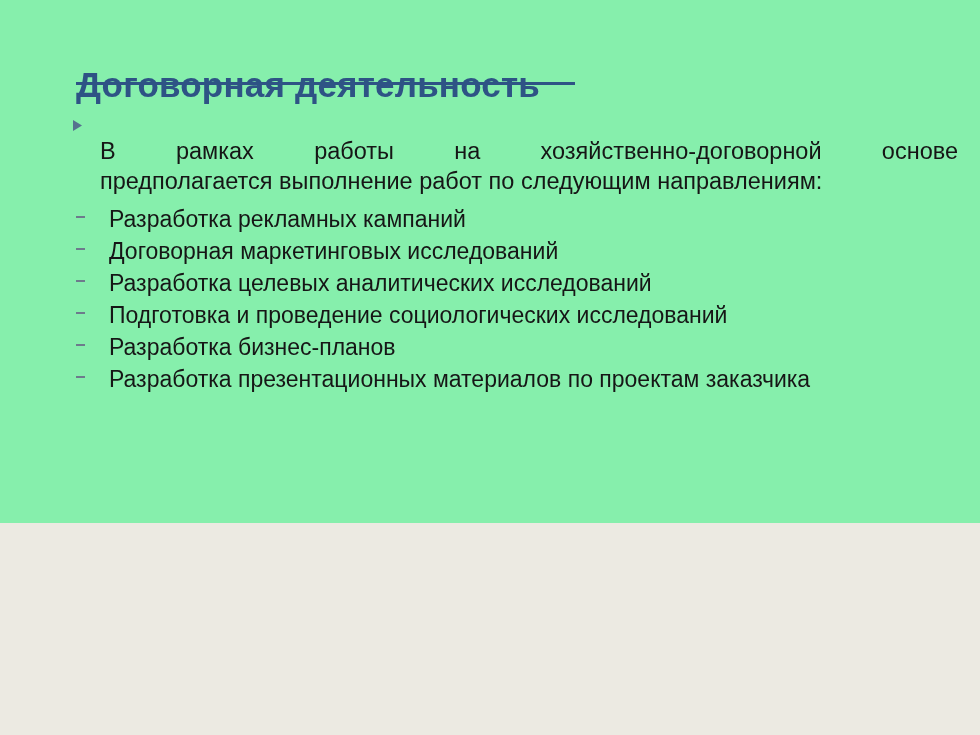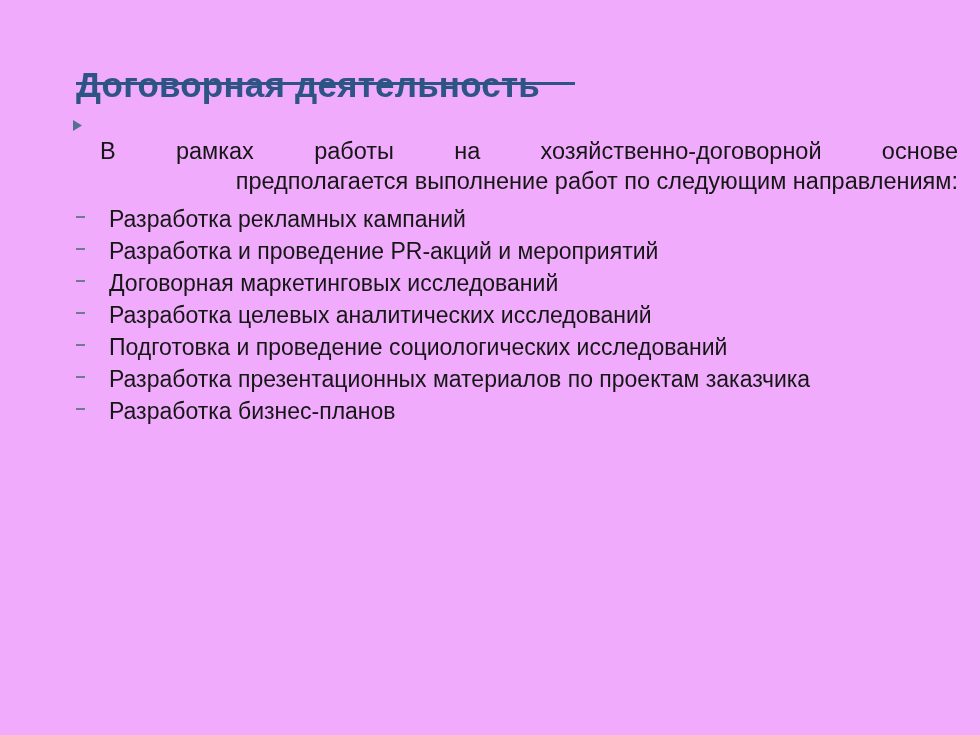--- a/index.html
+++ b/index.html
@@ -10,22 +10,22 @@
     width: 980px;
     height: 735px;
     background: #eceae2;
     font-family: "Liberation Sans", sans-serif;
     overflow: hidden;
   }
 
   .slide {
     position: relative;
     width: 980px;
-    height: 735px;
-    background: #f0abfc;
+    height: 523px;
+    background: #86efac;
     box-sizing: border-box;
   }
 
   
   .slide-title {
     position: absolute;
     left: 76px;
     top: 42px;
     font-size: 35px;
     font-weight: bold;
@@ -72,21 +72,21 @@
     hyphens: none;
   }
   .intro-text .ln1 {
     display: block;
     text-align: justify;
     text-align-last: justify;
     white-space: normal;
   }
   .intro-text .ln2 {
     display: block;
-    text-align: right;
+    text-align: left;
     white-space: nowrap;
   }
 
   
   .dash-list {
     position: absolute;
     left: 72px;
     top: 200px;
     width: 900px;
     margin: 4px;
@@ -144,47 +144,41 @@
     <li class="dash-item">
       <span class="dash-marker">
           <span class="dash"></span>
         </span>
       <span class="dash-label">Разработка рекламных кампаний</span>
     </li>
     <li class="dash-item">
       <span class="dash-marker">
           <span class="dash"></span>
         </span>
-      <span class="dash-label">Разработка и проведение PR-акций и мероприятий</span>
-    </li>
-    <li class="dash-item">
-      <span class="dash-marker">
-          <span class="dash"></span>
-        </span>
       <span class="dash-label">Договорная маркетинговых исследований</span>
     </li>
     <li class="dash-item">
       <span class="dash-marker">
           <span class="dash"></span>
         </span>
       <span class="dash-label">Разработка целевых аналитических исследований</span>
     </li>
     <li class="dash-item">
       <span class="dash-marker">
           <span class="dash"></span>
         </span>
       <span class="dash-label">Подготовка и проведение социологических исследований</span>
     </li>
     <li class="dash-item">
       <span class="dash-marker">
           <span class="dash"></span>
         </span>
-      <span class="dash-label">Разработка презентационных материалов по проектам заказчика</span>
+      <span class="dash-label">Разработка бизнес-планов</span>
     </li>
     <li class="dash-item">
       <span class="dash-marker">
           <span class="dash"></span>
         </span>
-      <span class="dash-label">Разработка бизнес-планов</span>
+      <span class="dash-label">Разработка презентационных материалов по проектам заказчика</span>
     </li>
   </ul>
 
 </div>
 
 </body></html>

